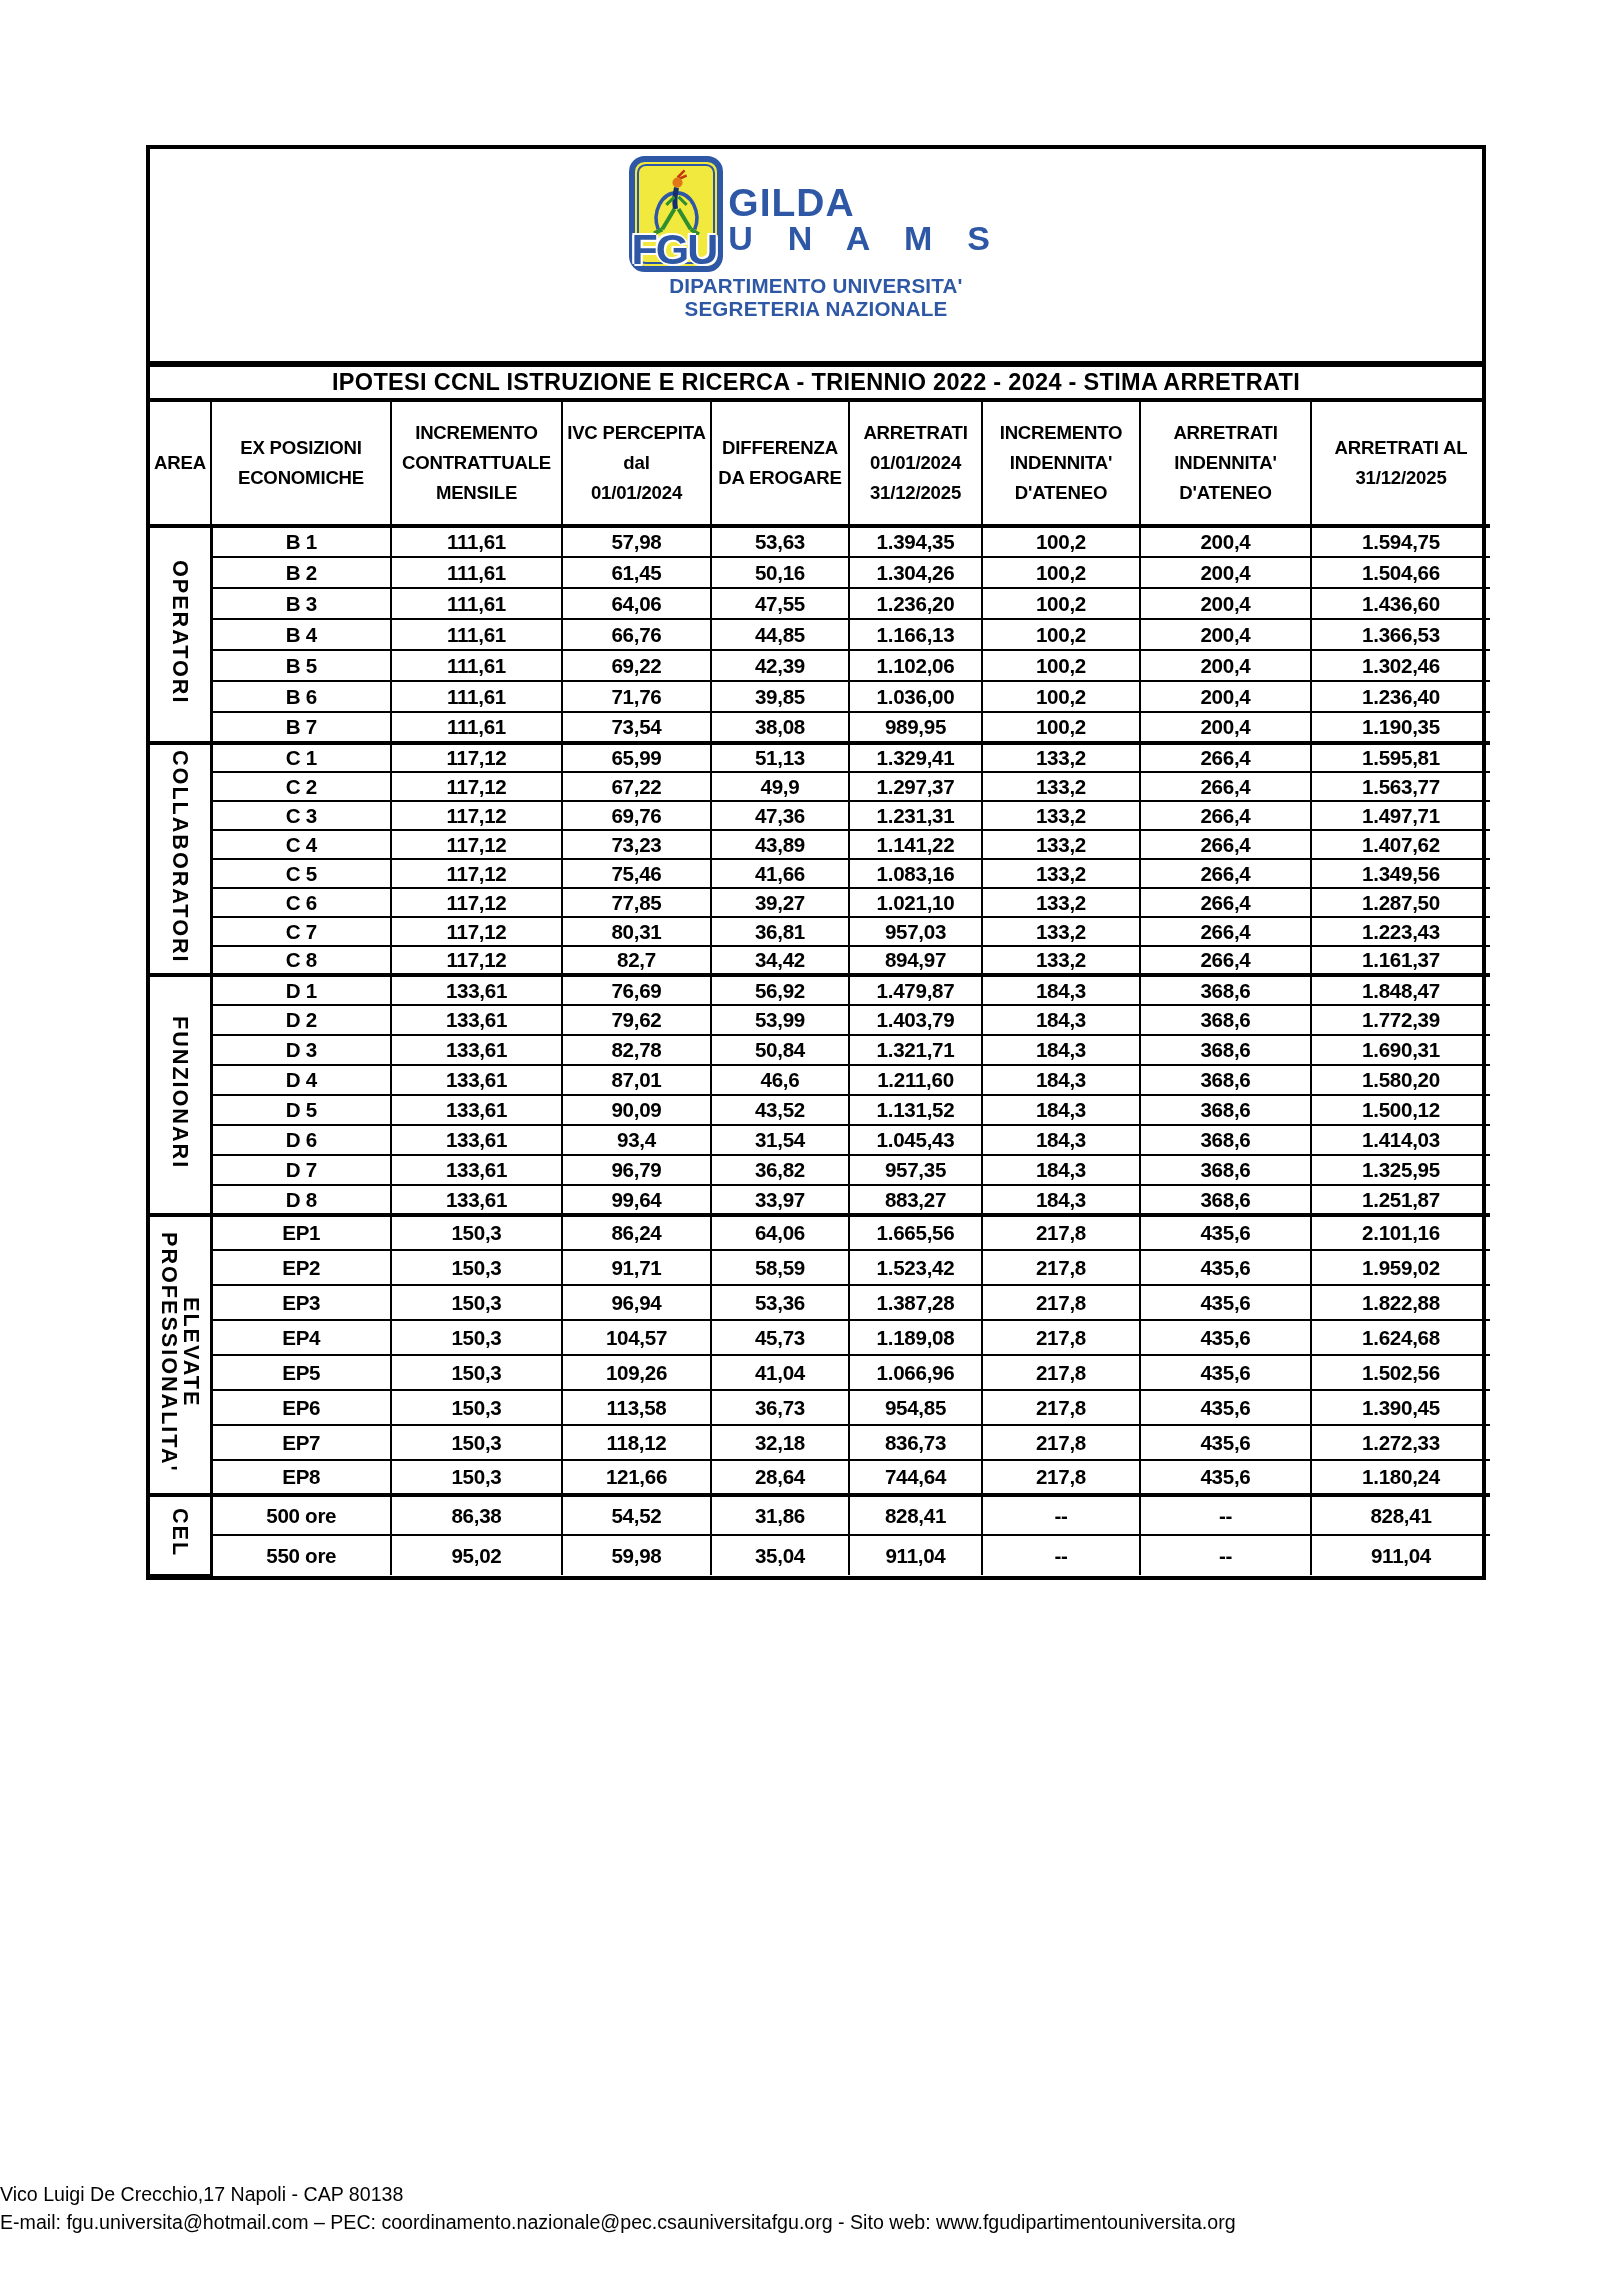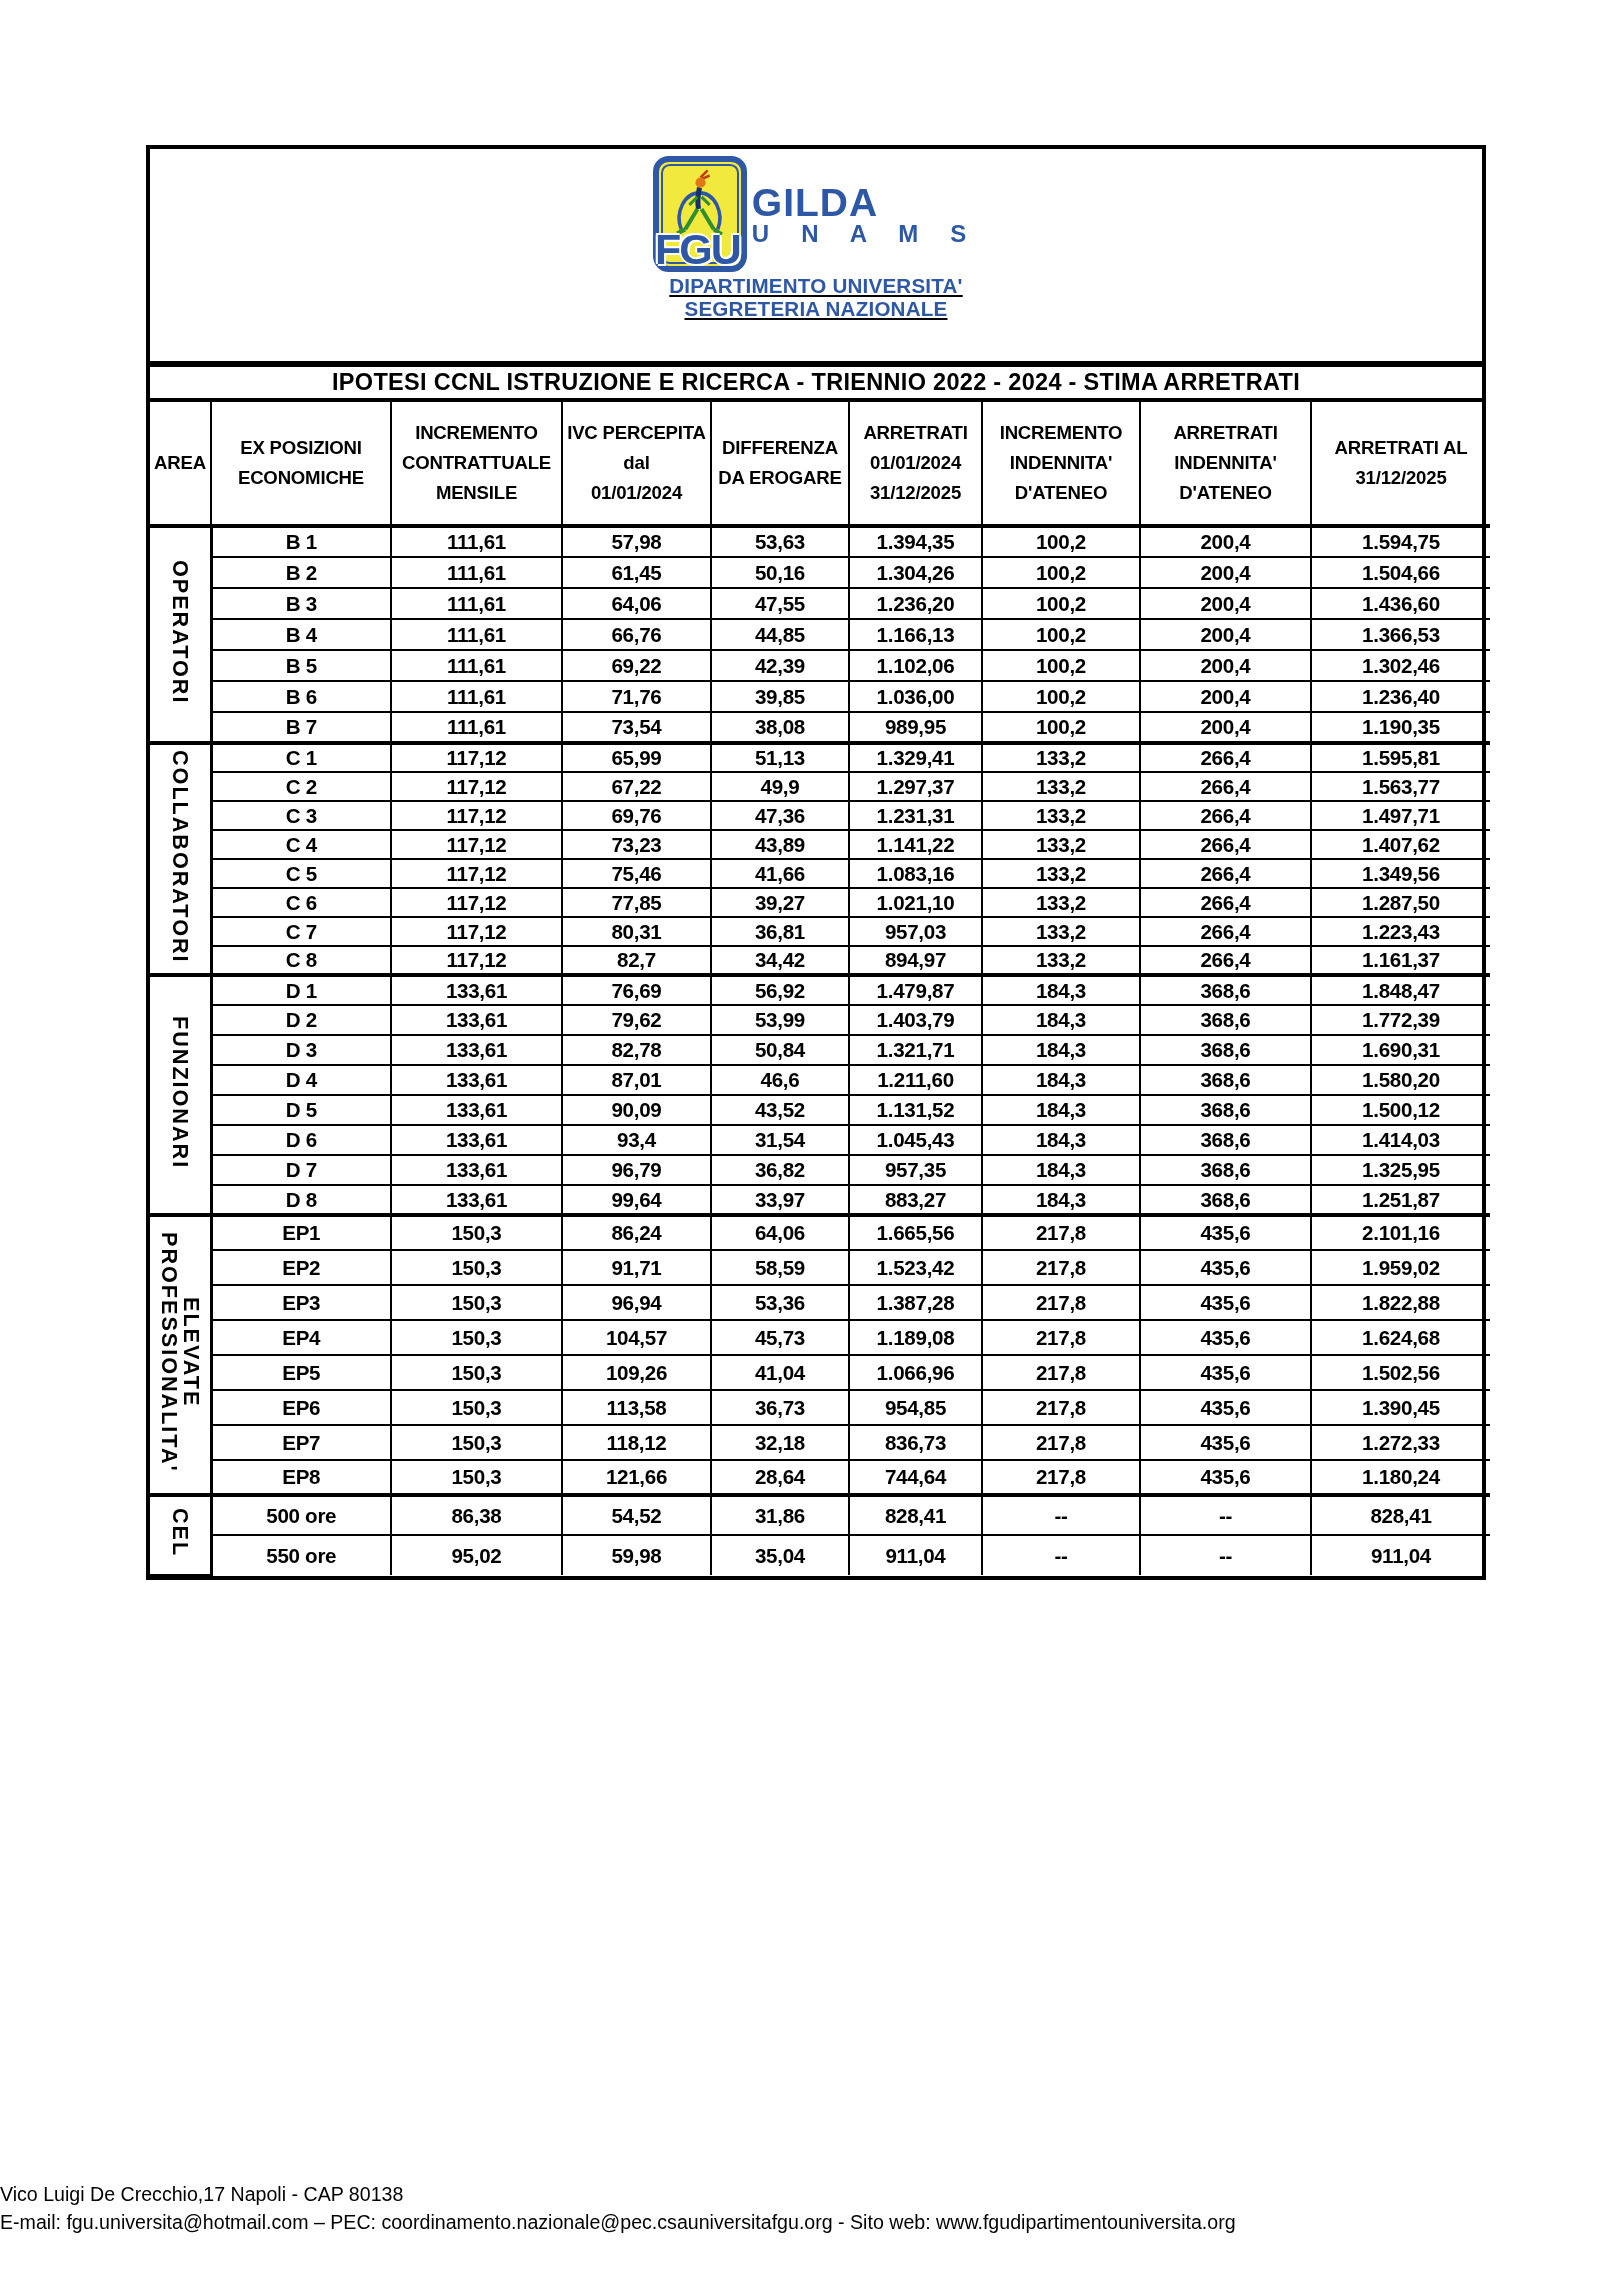--- a/index.html
+++ b/index.html
@@ -26,22 +26,22 @@
     position:absolute; inset:2px; border:2px solid #2e58a5; border-radius:8.8px;
     display:flex; align-items:flex-start; justify-content:center; overflow:hidden;
   }
   .fgu {
     position:absolute; left:-3.9px; bottom:-7.8px;
     font-size:43px; font-weight:800; letter-spacing:-2px; color:#2e58a5;
     text-shadow:-2px 0 #fff, 2px 0 #fff, 0 -2px #fff, 0 2px #fff, -2px -2px #fff, 2px 2px #fff;
   }
   .brand { display:flex; flex-direction:column; margin-left:4.9px; }
   .gilda { margin-top:29px; font-size:39px; font-weight:800; color:#2e58a5; line-height:0.92; letter-spacing:1px; }
-  .unams { font-size:24px; font-weight:700; color:#2e58a5; letter-spacing:12.7px; line-height:1.05; }
-  .logo-subs { text-align:center; margin-top:2px;text-decoration:underline; }
+  .unams { font-size:34px; font-weight:700; color:#2e58a5; letter-spacing:12.7px; line-height:1.05; }
+  .logo-subs { text-align:center; margin-top:2px; }
   .sub { font-size:20.6px; font-weight:800; color:#2e58a5; line-height:1.12; letter-spacing:0.2px; }
 
   
   .title-row {
     margin-top:0; border-top:2.9px solid #000; border-bottom:4.9px solid #000;
     height:37px; display:flex; align-items:center; justify-content:center;
     font-size:23.5px; font-weight:800; letter-spacing:0.3px;
   }
 
   

